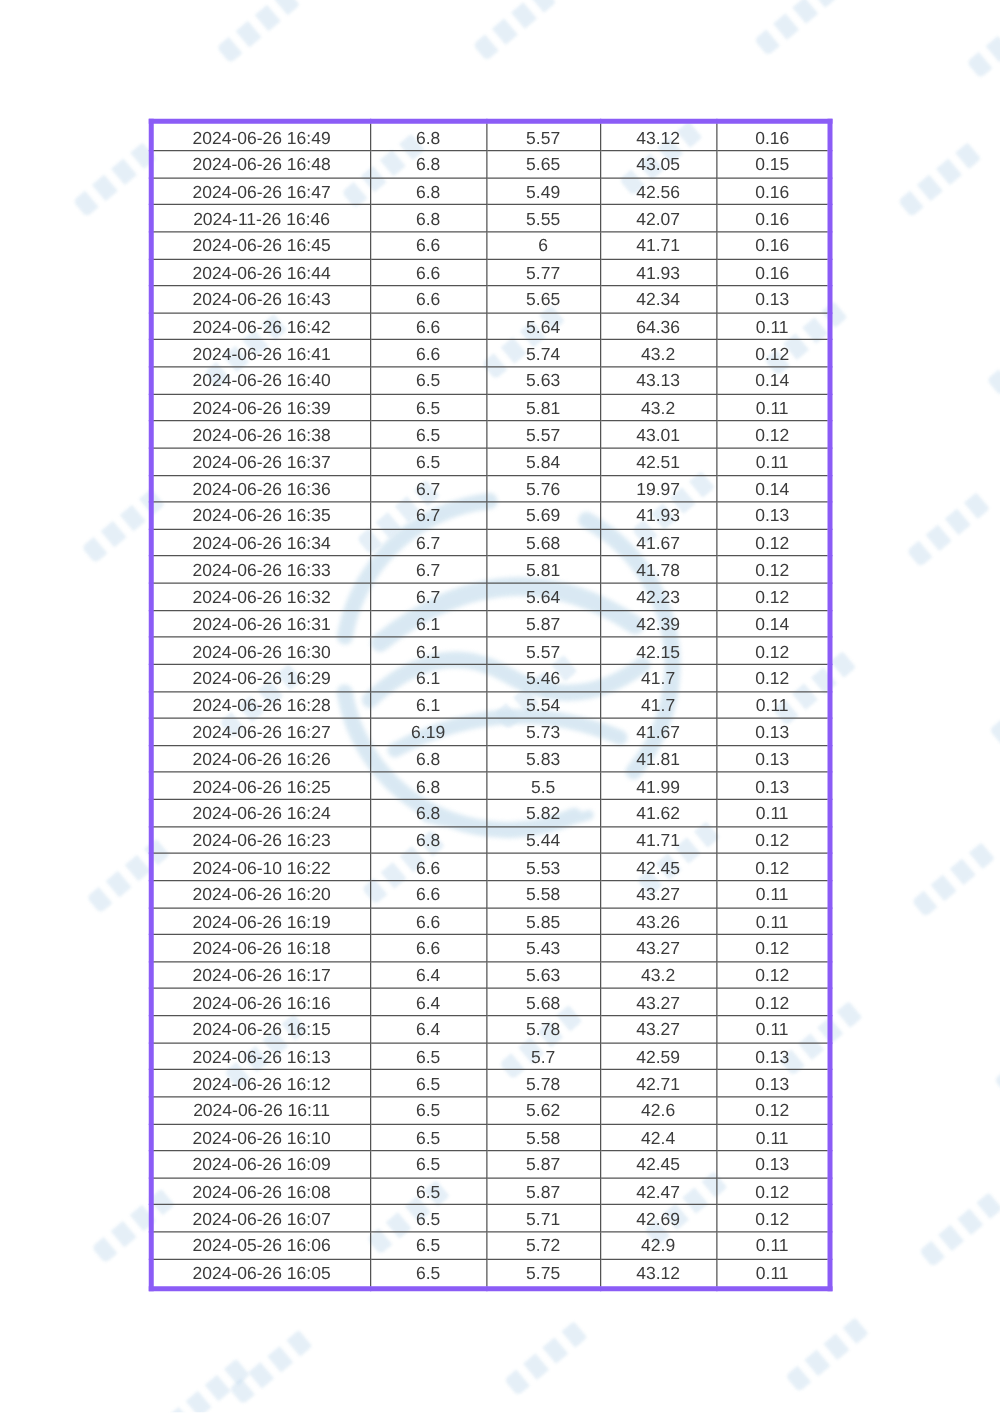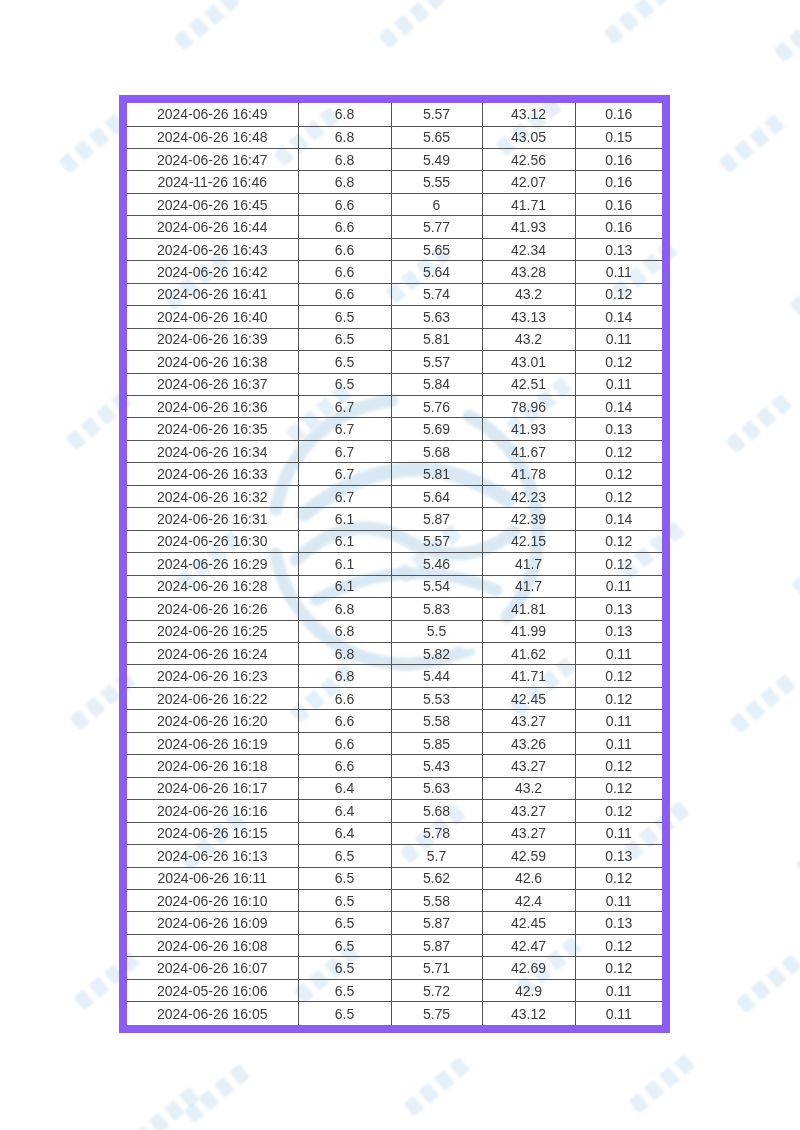--- a/index.html
+++ b/index.html
@@ -50,21 +50,21 @@
   .data-table {
     position: absolute;
     left: 119px;
     top: 95px;
     width: 543px;
     height: 938px;
     z-index: 2;
     border-collapse: collapse;
     table-layout: fixed;
     background: transparent;
-    border: 8px solid #8b5cf6;
+    border: 4px solid #8b5cf6;
   }
   .data-table td {
     border: 1px solid #545454;
     text-align: center;
     vertical-align: middle;
     font-size: 14px;
     color: #3b3b3b;
     padding: 0;
     white-space: nowrap;
     overflow: hidden;
@@ -179,21 +179,21 @@
           <td>2024-06-26 16:43</td>
           <td>6.6</td>
           <td>5.65</td>
           <td>42.34</td>
           <td>0.13</td>
         </tr>
         <tr>
           <td>2024-06-26 16:42</td>
           <td>6.6</td>
           <td>5.64</td>
-          <td>43.28</td>
+          <td>64.36</td>
           <td>0.11</td>
         </tr>
         <tr>
           <td>2024-06-26 16:41</td>
           <td>6.6</td>
           <td>5.74</td>
           <td>43.2</td>
           <td>0.12</td>
         </tr>
         <tr>
@@ -221,21 +221,21 @@
           <td>2024-06-26 16:37</td>
           <td>6.5</td>
           <td>5.84</td>
           <td>42.51</td>
           <td>0.11</td>
         </tr>
         <tr>
           <td>2024-06-26 16:36</td>
           <td>6.7</td>
           <td>5.76</td>
-          <td>78.96</td>
+          <td>19.97</td>
           <td>0.14</td>
         </tr>
         <tr>
           <td>2024-06-26 16:35</td>
           <td>6.7</td>
           <td>5.69</td>
           <td>41.93</td>
           <td>0.13</td>
         </tr>
         <tr>
@@ -281,20 +281,27 @@
           <td>0.12</td>
         </tr>
         <tr>
           <td>2024-06-26 16:28</td>
           <td>6.1</td>
           <td>5.54</td>
           <td>41.7</td>
           <td>0.11</td>
         </tr>
         <tr>
+          <td>2024-06-26 16:27</td>
+          <td>6.19</td>
+          <td>5.73</td>
+          <td>41.67</td>
+          <td>0.13</td>
+        </tr>
+        <tr>
           <td>2024-06-26 16:26</td>
           <td>6.8</td>
           <td>5.83</td>
           <td>41.81</td>
           <td>0.13</td>
         </tr>
         <tr>
           <td>2024-06-26 16:25</td>
           <td>6.8</td>
           <td>5.5</td>
@@ -309,21 +316,21 @@
           <td>0.11</td>
         </tr>
         <tr>
           <td>2024-06-26 16:23</td>
           <td>6.8</td>
           <td>5.44</td>
           <td>41.71</td>
           <td>0.12</td>
         </tr>
         <tr>
-          <td>2024-06-26 16:22</td>
+          <td>2024-06-10 16:22</td>
           <td>6.6</td>
           <td>5.53</td>
           <td>42.45</td>
           <td>0.12</td>
         </tr>
         <tr>
           <td>2024-06-26 16:20</td>
           <td>6.6</td>
           <td>5.58</td>
           <td>43.27</td>
@@ -365,20 +372,27 @@
           <td>0.11</td>
         </tr>
         <tr>
           <td>2024-06-26 16:13</td>
           <td>6.5</td>
           <td>5.7</td>
           <td>42.59</td>
           <td>0.13</td>
         </tr>
         <tr>
+          <td>2024-06-26 16:12</td>
+          <td>6.5</td>
+          <td>5.78</td>
+          <td>42.71</td>
+          <td>0.13</td>
+        </tr>
+        <tr>
           <td>2024-06-26 16:11</td>
           <td>6.5</td>
           <td>5.62</td>
           <td>42.6</td>
           <td>0.12</td>
         </tr>
         <tr>
           <td>2024-06-26 16:10</td>
           <td>6.5</td>
           <td>5.58</td>

